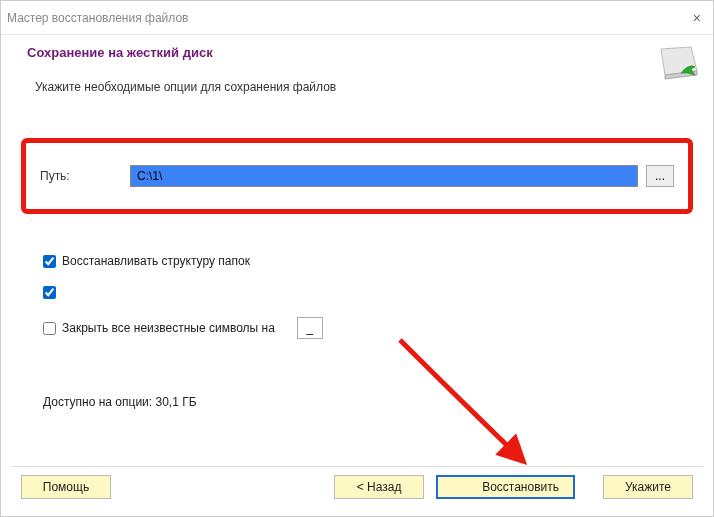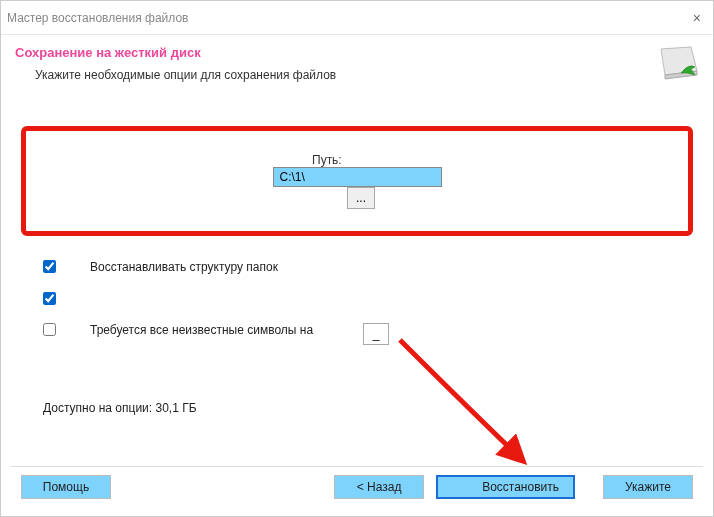--- a/index.html
+++ b/index.html
@@ -40,81 +40,80 @@
   }
   .header {
     padding: 10px 14px 12px 14px;
     display: flex;
     align-items: flex-start;
   }
   .header-text { flex: 1; }
   .header-title {
     font-weight: bold;
     font-size: 13px;
-    color: #ec4899;
+    color: #701a75;
+    margin-left: 12px;
   }
   .header-sub {
     margin-left: 20px;
-    margin-top: 8px;
+    margin-top: 20px;
     font-size: 12px;
     color: #333;
   }
   .header-icon {
     width: 42px;
     height: 36px;
     margin-left: 10px;
   }
   .content {
     flex: 1;
     padding: 20px 20px 10px 20px;
     position: relative;
   }
   .path-section {
     border: 5px solid #e8190f;
     border-radius: 6px;
     padding: 22px 14px;
     display: flex;
     align-items: center;
-    margin: 12px 0 24px 0;
+    margin: 12px 0 40px 0;
     background: #fff;
-    flex-direction: column;
   }
   .path-label {
     width: 90px;
     font-size: 12px;
     color: #333;
   }
   .path-input {
     flex: 1;
     height: 22px;
     border: 1px solid #888;
     padding: 2px 6px;
     font-family: inherit;
     font-size: 12px;
-    background: #7dd3fc;
+    background: #3b82f6;
   }
   .browse-btn {
     width: 28px;
     height: 22px;
     margin-left: 8px;
     border: 1px solid #aaa;
     background: #efefef;
     font-size: 12px;
     cursor: pointer;
     padding: 0;
     line-height: 18px;
   }
   .options { padding-left: 22px; }
   .option-row {
     display: flex;
-    align-items: flex-start;
+    align-items: center;
     margin-bottom: 18px;
     font-size: 12px;
     color: #222;
-    gap: 28px;
   }
   .option-row input[type="checkbox"] {
     margin: 0 6px 0 0;
     width: 13px;
     height: 13px;
     accent-color: #0066cc;
   }
   .char-input {
     width: 26px;
     height: 22px;
@@ -138,21 +137,21 @@
   .button-bar {
     padding: 8px 20px 17px 20px;
     display: flex;
     align-items: center;
   }
   .btn {
     height: 24px;
     min-width: 90px;
     padding: 0 14px;
     border: 1px solid #bbb;
-    background: #7dd3fc;
+    background: #fef9c3;
     font-family: inherit;
     font-size: 12px;
     color: #222;
     cursor: pointer;
   }
   .btn.pad { margin-left: 12px; }
   .btn.highlight {
     border: 2px solid #1b6dd1;
     padding-left: 44px;
   }
@@ -203,21 +202,21 @@
     <div class="options">
       <label class="option-row">
         <input type="checkbox" checked="" style="">
         <span>Восстанавливать структуру папок</span>
       </label>
       <label class="option-row">
         <input type="checkbox" checked="" style="">
       </label>
       <label class="option-row">
         <input type="checkbox" style="">
-        <span>Требуется все неизвестные символы на</span>
+        <span>Закрыть все неизвестные символы на</span>
         <input class="char-input" type="text" value="_" style="">
       </label>
     </div>
 
     <div class="disk-info">
       <div>
         <span>Доступно на опции:</span>
         <span>30,1 ГБ</span>
       </div>
     </div>

